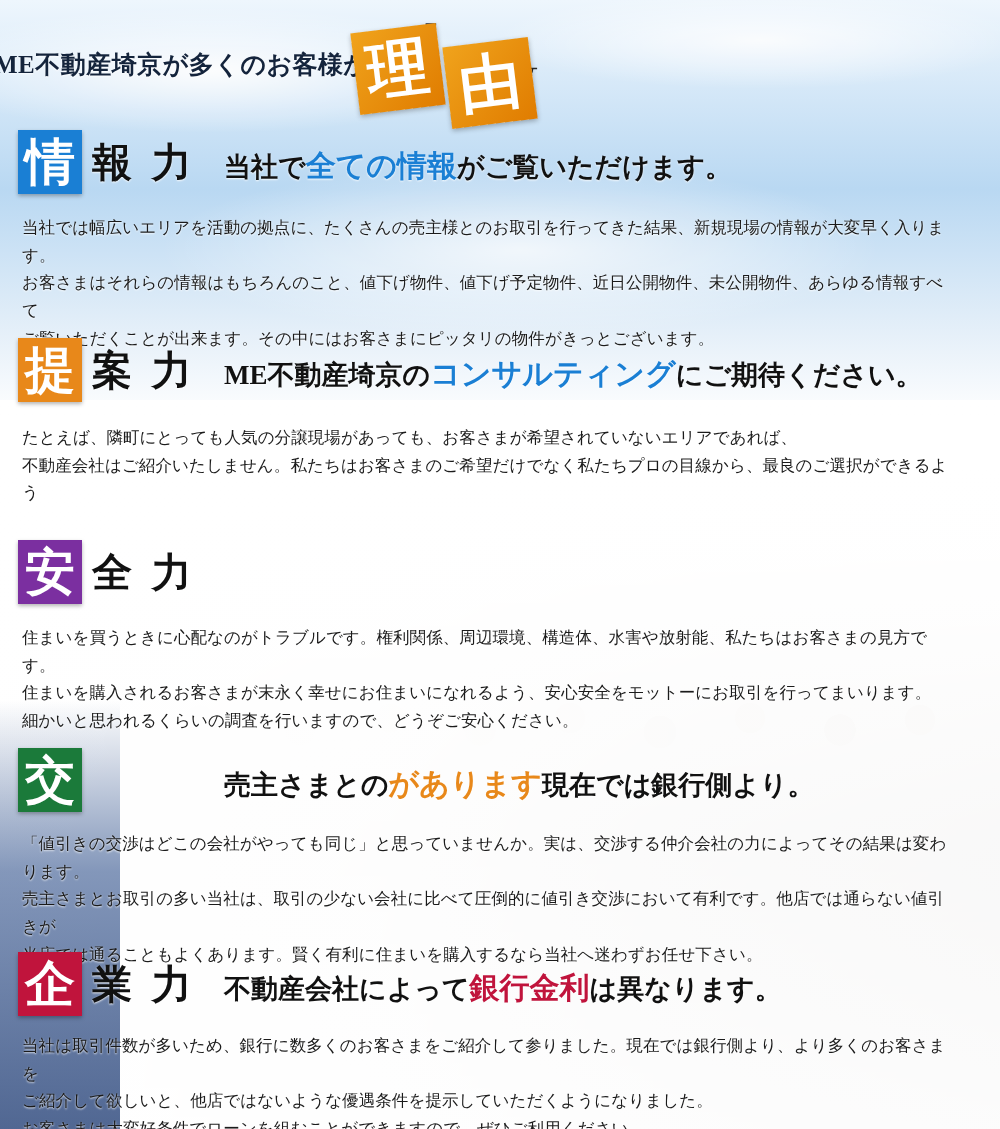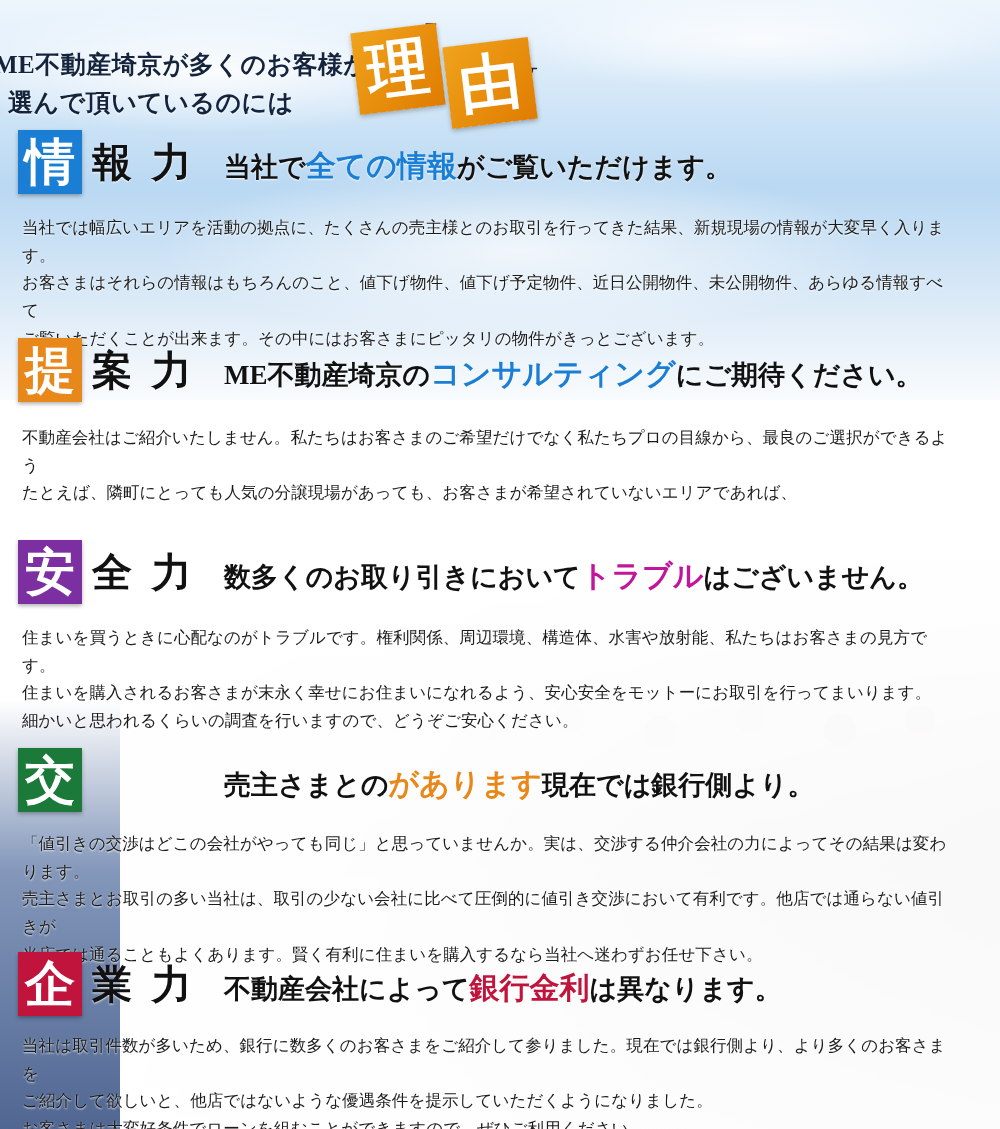--- a/index.html
+++ b/index.html
@@ -189,21 +189,20 @@
 <div id="page">
 
   <div class="bg-sky"></div>
   <div class="bg-photo"></div>
   <div class="bg-blue-strip"></div>
 
   <div class="content">
 
     <div class="headline">
       <div class="hl-line1">ME不動産埼京が多くのお客様から</div>
-      <div class="hl-line2">選んで頂いているのには</div>
 
       <div class="furigana fg1">ワ</div>
       <div class="furigana fg2">ケ</div>
 
       <div class="reason-box rb1">
         <span>理</span>
       </div>
       <div class="reason-box rb2">
         <span>由</span>
       </div>
@@ -231,34 +230,31 @@
       <div class="sec-head">
         <div class="kanji-box" style="background:#e8881a">
           <span>提</span>
         </div>
         <div class="kanji-rest">案 力</div>
         <div class="tagline">
           <span>ME不動産埼京の</span><span class="hl" style="color:#1a7fd4">コンサルティング</span><span>にご期待ください。</span>
         </div>
       </div>
       <div class="body-text" style="top:86px">
+        <p>たとえば、隣町にとっても人気の分譲現場があっても、お客さまが希望されていないエリアであれば、</p>
         <p>不動産会社はご紹介いたしません。私たちはお客さまのご希望だけでなく私たちプロの目線から、最良のご選択ができるよう</p>
-        <p>たとえば、隣町にとっても人気の分譲現場があっても、お客さまが希望されていないエリアであれば、</p>
       </div>
     </div>
 
     <div class="section" style="top:540px">
       <div class="sec-head">
         <div class="kanji-box" style="background:#7b2fa0">
           <span>安</span>
         </div>
         <div class="kanji-rest">全 力</div>
-        <div class="tagline">
-          <span>数多くのお取り引きにおいて</span><span class="hl" style="color:#c2159b">トラブル</span><span>はございません。</span>
-        </div>
       </div>
       <div class="body-text" style="top:84px">
         <p>住まいを買うときに心配なのがトラブルです。権利関係、周辺環境、構造体、水害や放射能、私たちはお客さまの見方です。</p>
         <p>住まいを購入されるお客さまが末永く幸せにお住まいになれるよう、安心安全をモットーにお取引を行ってまいります。</p>
         <p>細かいと思われるくらいの調査を行いますので、どうぞご安心ください。</p>
       </div>
     </div>
 
     <div class="section" style="top:748px">
       <div class="sec-head">

